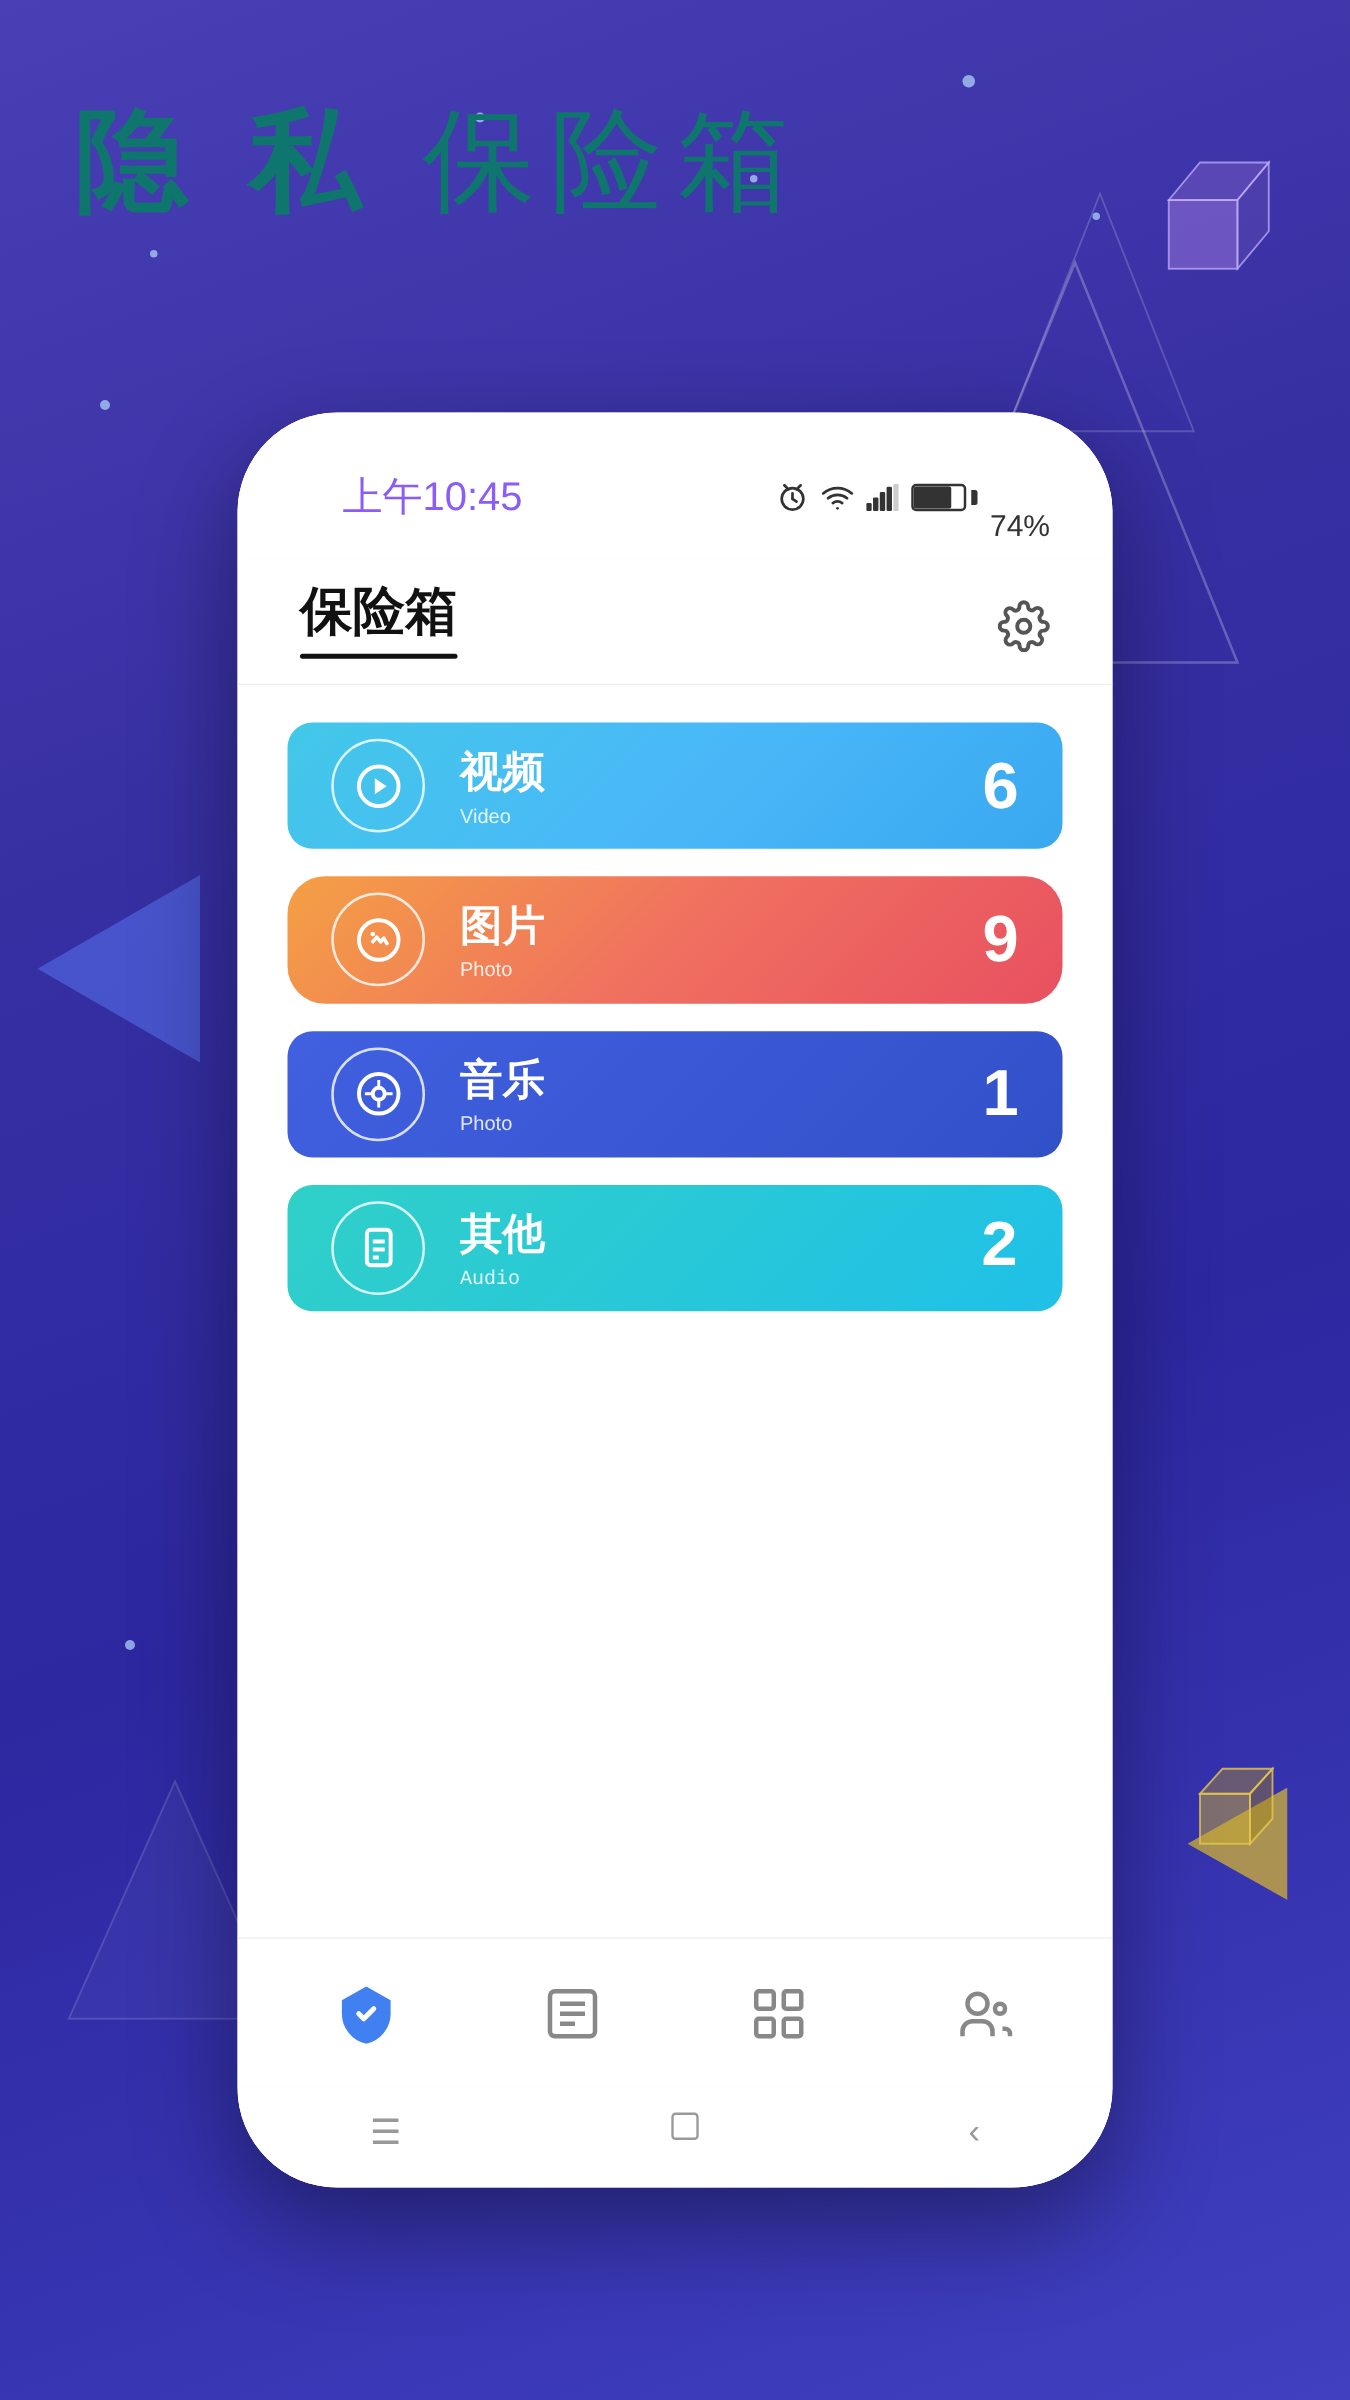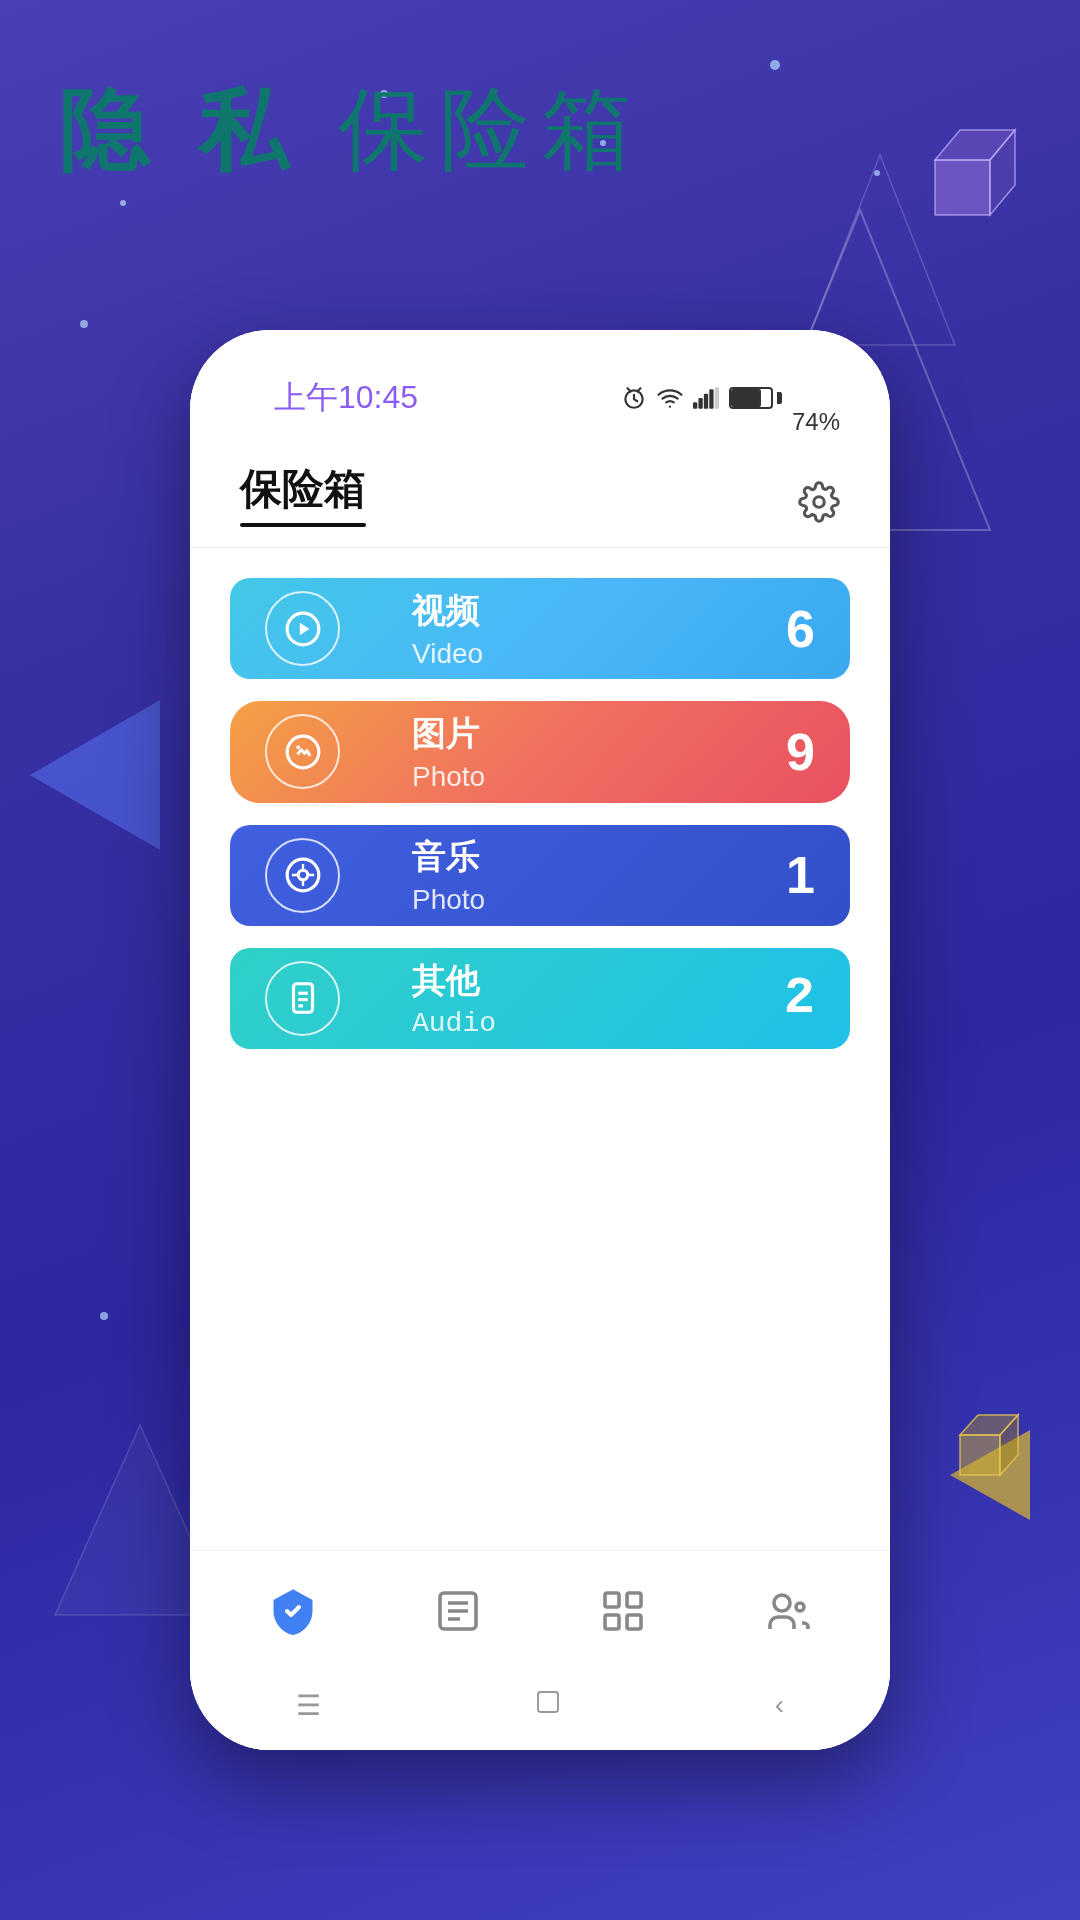--- a/index.html
+++ b/index.html
@@ -166,21 +166,20 @@
     
     .cat-card {
       width: 100%;
       height: 145px;
       border-radius: 20px;
       display: flex;
       align-items: center;
       padding: 0 35px;
       cursor: pointer;
       position: relative;
-      gap: 44px;
     }
 
     .cat-icon-circle {
       width: 75px;
       height: 75px;
       border: 2.5px solid rgba(255,255,255,0.8);
       border-radius: 50%;
       display: flex;
       align-items: center;
       justify-content: center;
@@ -198,21 +197,21 @@
       flex-direction: column;
     }
 
     .cat-name-zh {
       font-size: 34px;
       font-weight: 600;
       color: white;
     }
 
     .cat-name-en {
-      font-size: 28px;
+      font-size: 16px;
       color: rgba(255,255,255,0.85);
       margin-top: 4px;
     }
 
     .cat-count {
       position: absolute;
       right: 35px;
       font-size: 52px;
       font-weight: 600;
       color: white;

